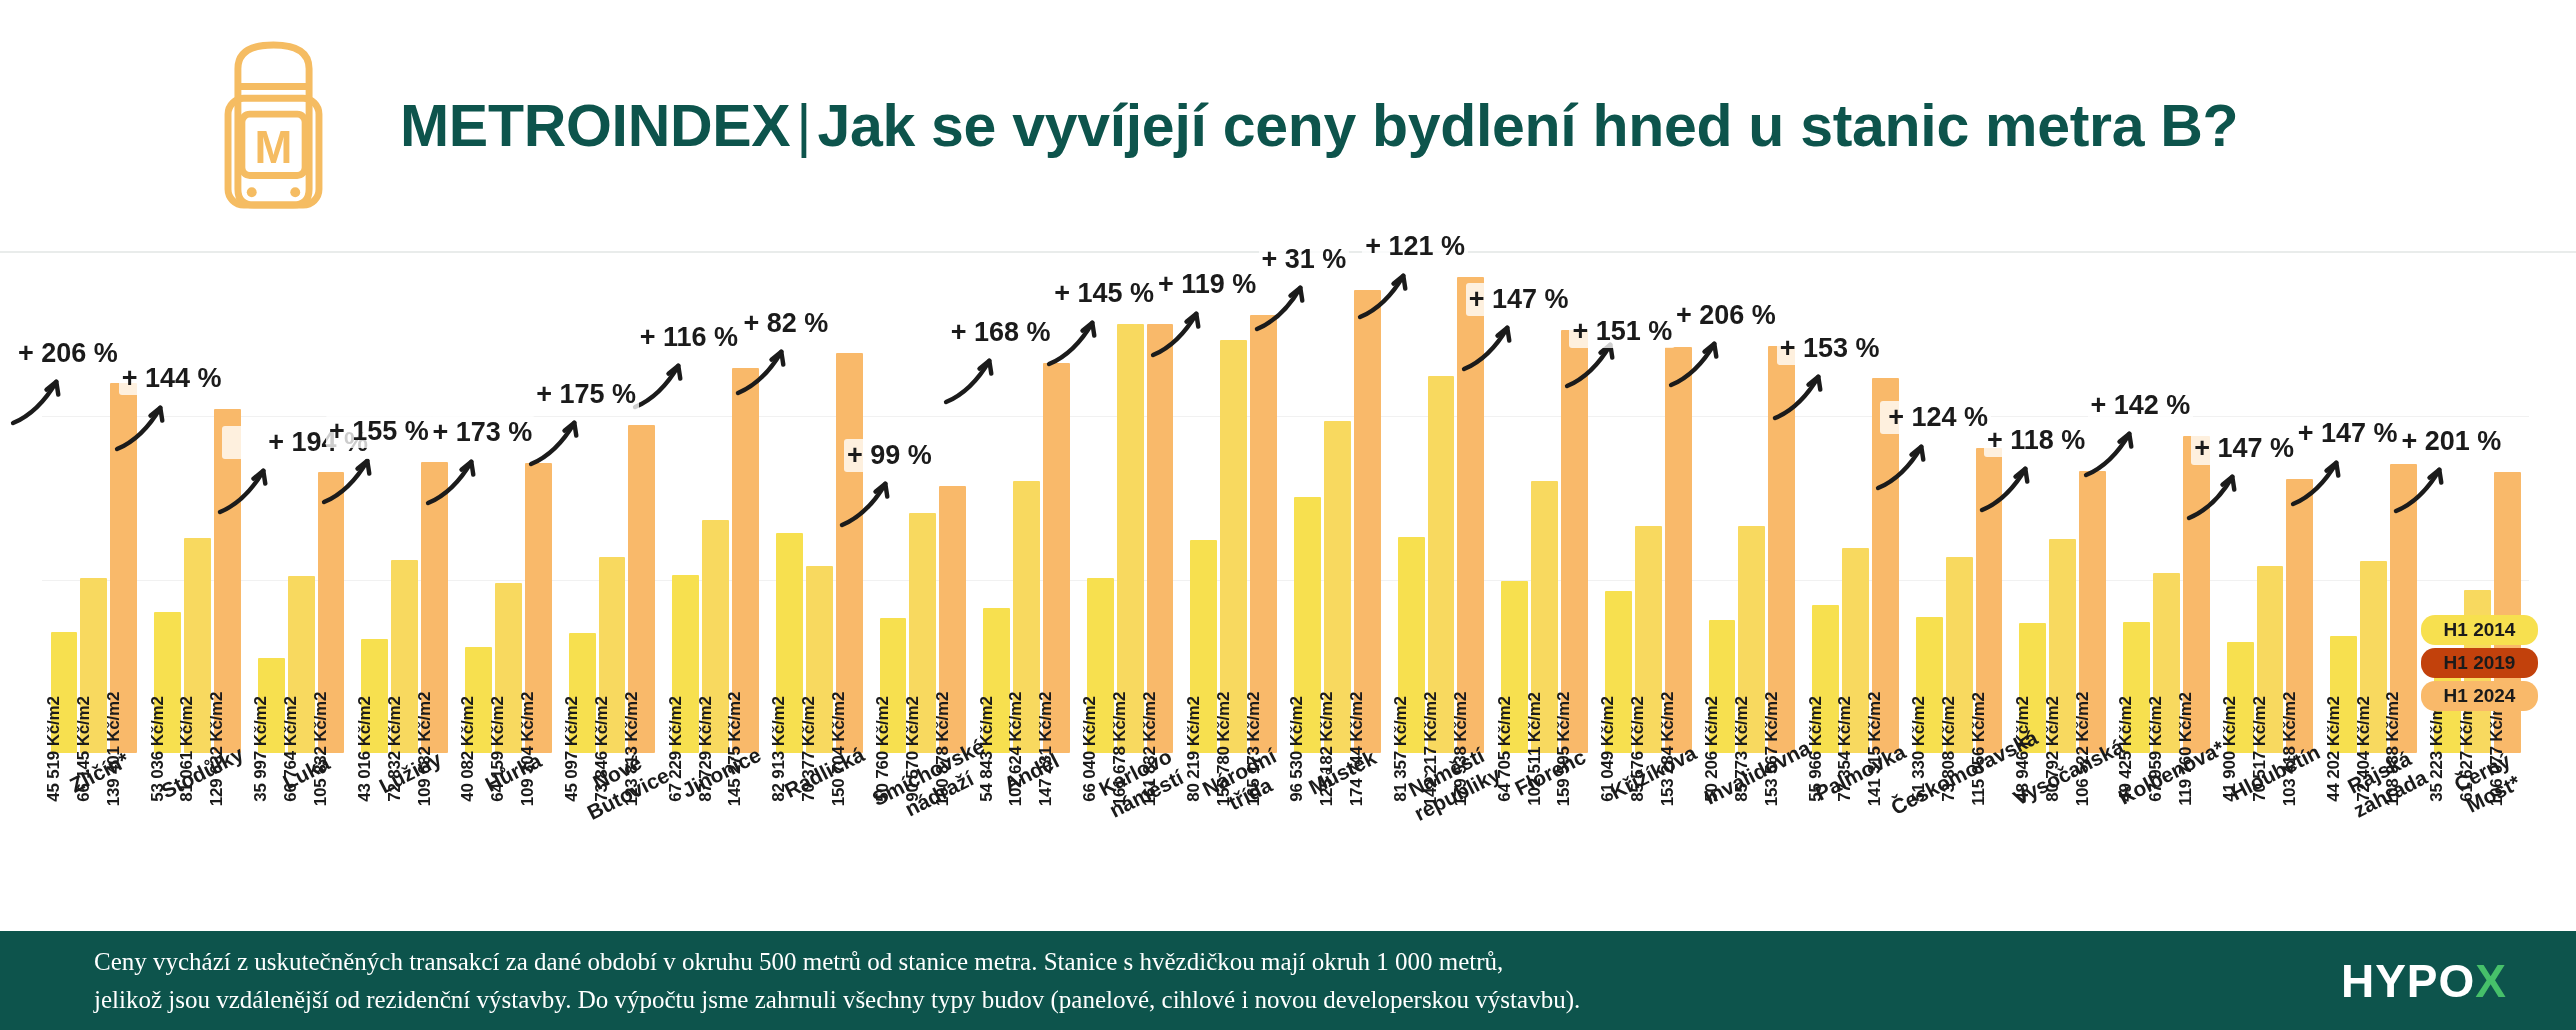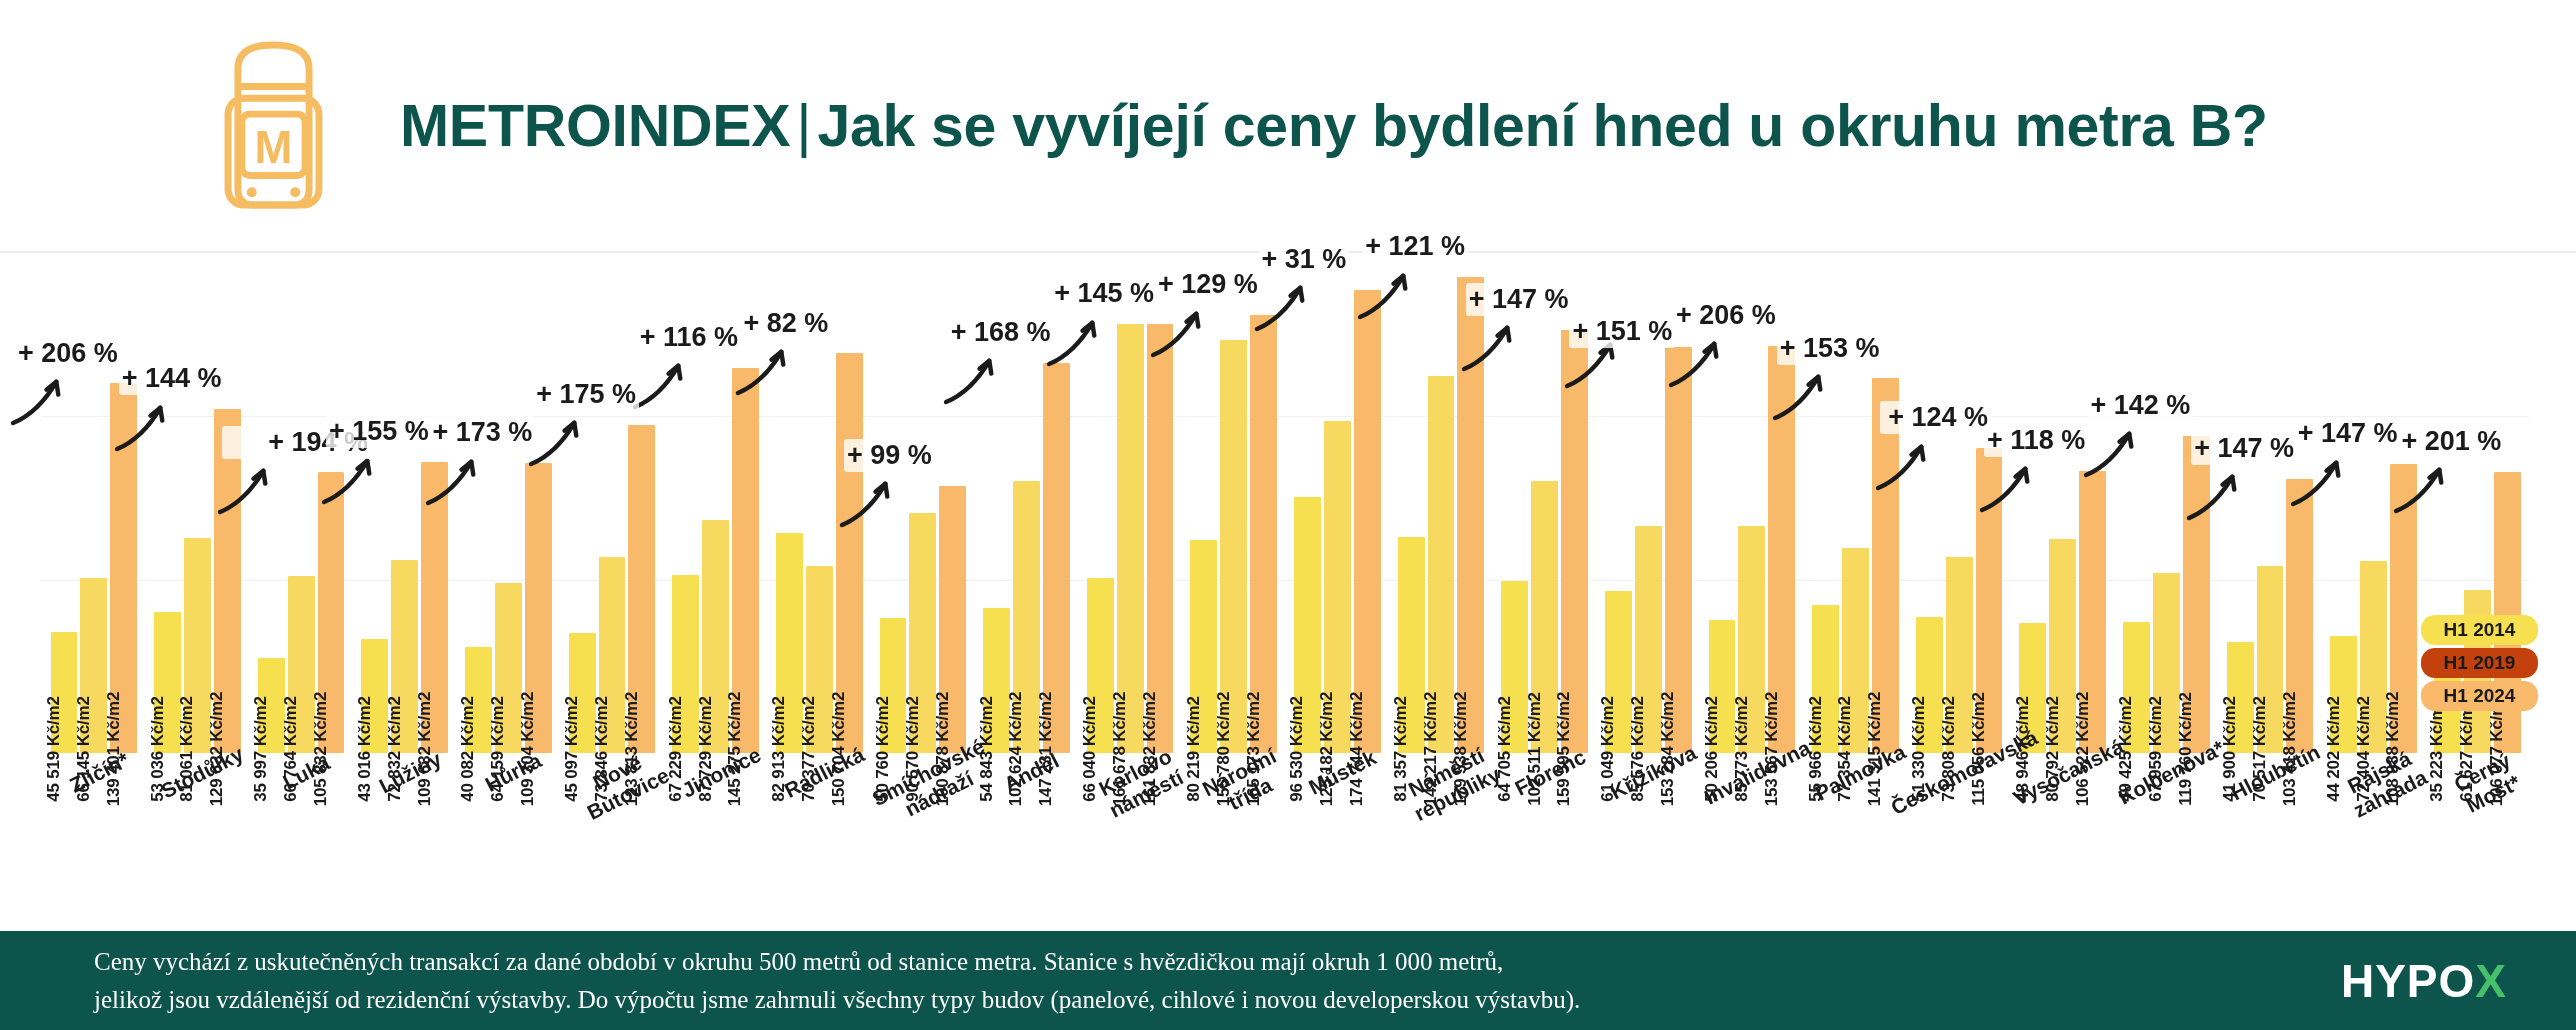--- a/index.html
+++ b/index.html
@@ -185,21 +185,21 @@
         <line x1="33" y1="48" x2="99" y2="48"></line>
         <rect x="20" y="60" width="92" height="108" rx="16"></rect>
         <rect x="34" y="76" width="64" height="62" rx="8"></rect>
       </g>
       <text x="66" y="125" text-anchor="middle" font-family="Liberation Sans, sans-serif" font-size="46" font-weight="bold" fill="#f5bc62">M</text>
       <circle cx="44" cy="155" r="5" fill="#f5bc62"></circle>
       <circle cx="88" cy="155" r="5" fill="#f5bc62"></circle>
     </svg>
   </div>
   <div id="title-text">
-    <span>METROINDEX</span><span class="bar-sep">|</span><span>Jak se vyvíjejí ceny bydlení hned u okruhu metra B?</span>
+    <span>METROINDEX</span><span class="bar-sep">|</span><span>Jak se vyvíjejí ceny bydlení hned u stanic metra B?</span>
   </div>
 </div>
 
 <div id="chart">
   <div class="gridline" style="top:163px"></div>
   <div class="gridline" style="top:327px"></div>
 
   <div id="plot">
       <div class="group">
         <div class="bar y2014" style="height: 121px; background: rgb(247, 224, 79);">
@@ -380,21 +380,21 @@
       <div class="group">
         <div class="bar y2014" style="height: 213px; background: rgb(247, 224, 79);">
           <span class="bar-label">80 219 Kč/m2</span>
         </div>
         <div class="bar y2019" style="height: 413px; background: rgb(248, 217, 95);">
           <span class="bar-label">155 780 Kč/m2</span>
         </div>
         <div class="bar y2024" style="height: 438px; background: rgb(249, 185, 106);">
           <span class="bar-label">165 173 Kč/m2</span>
         </div>
-        <div class="pct" style="bottom: 452px; left: -34px;">+ 129 %</div>
+        <div class="pct" style="bottom: 452px; left: -34px;">+ 119 %</div>
         <div class="arrow" style="bottom: 390px; left: -40px;"><svg width="73" height="59" viewBox="0 0 74 60">
             <path d="M4 56 C18 50 34 38 48 14" stroke="#1b1b1b" stroke-width="4.5" fill="none" stroke-linecap="round"></path>
             <path d="M48 14 L38 22 M48 14 L50 27" stroke="#1b1b1b" stroke-width="4.5" fill="none" stroke-linecap="round"></path>
           </svg></div>
       </div>
       <div class="group">
         <div class="bar y2014" style="height: 256px; background: rgb(247, 224, 79);">
           <span class="bar-label">96 530 Kč/m2</span>
         </div>
         <div class="bar y2019" style="height: 332px; background: rgb(248, 217, 95);">

